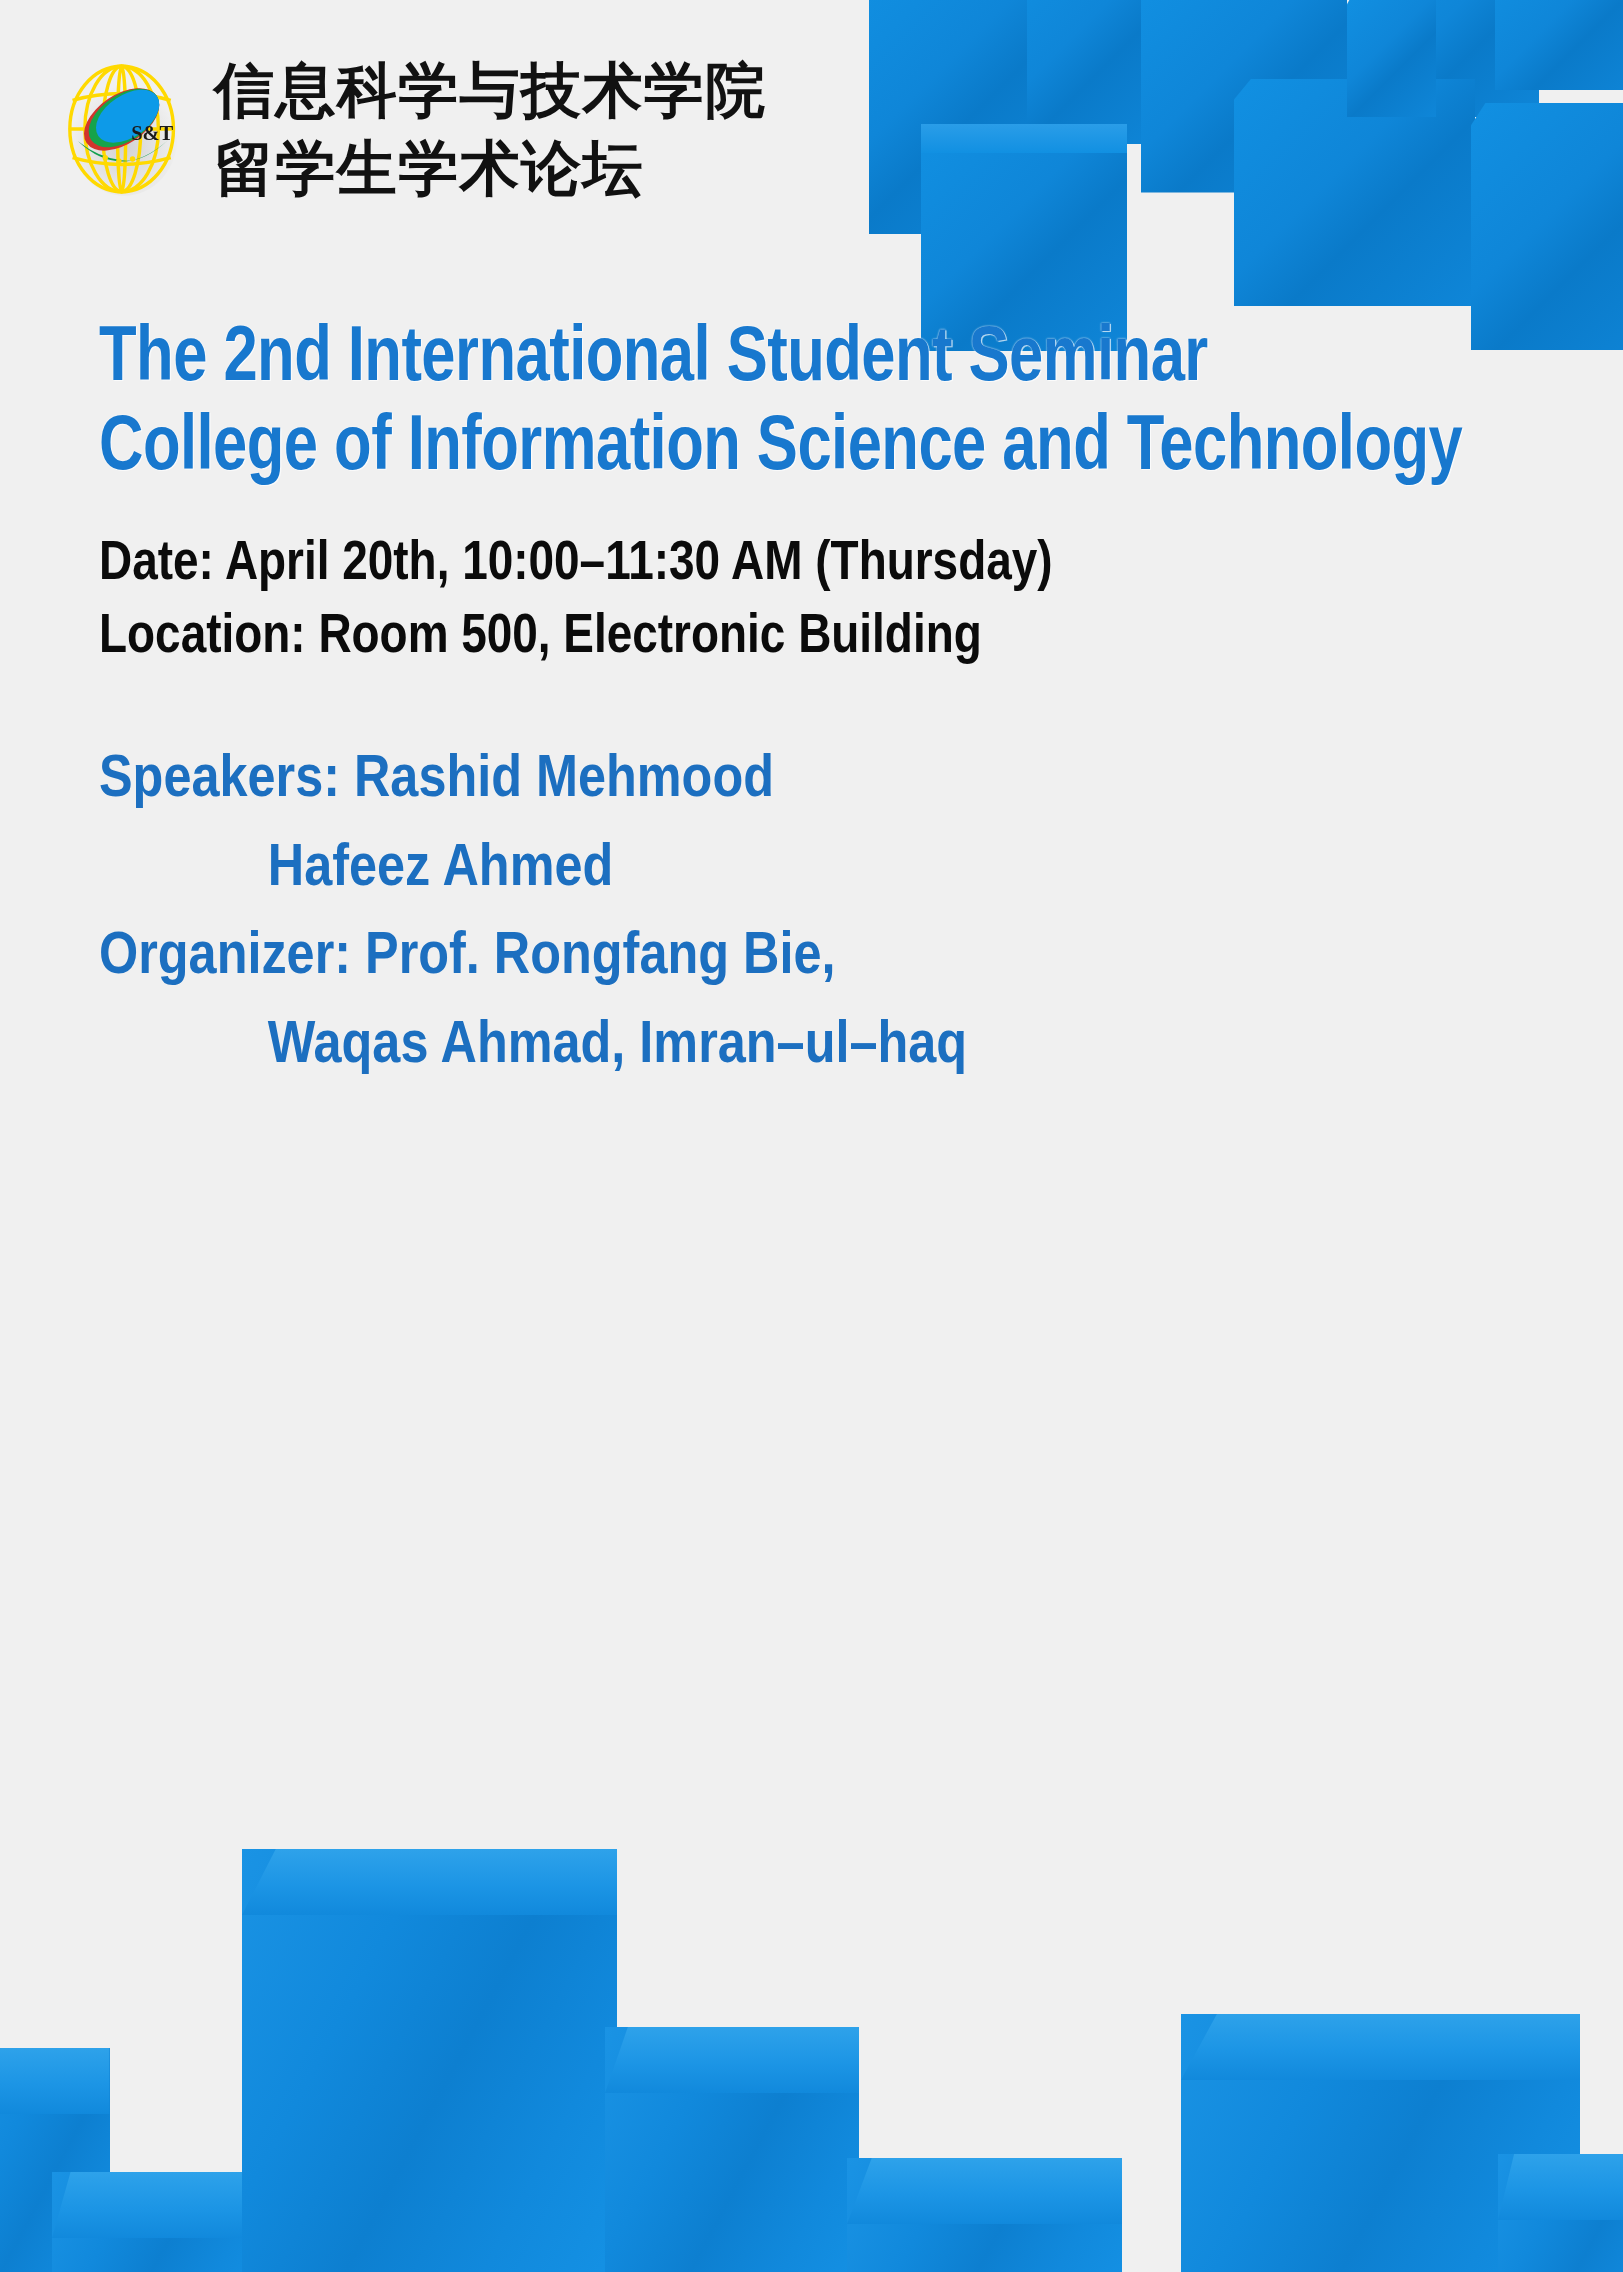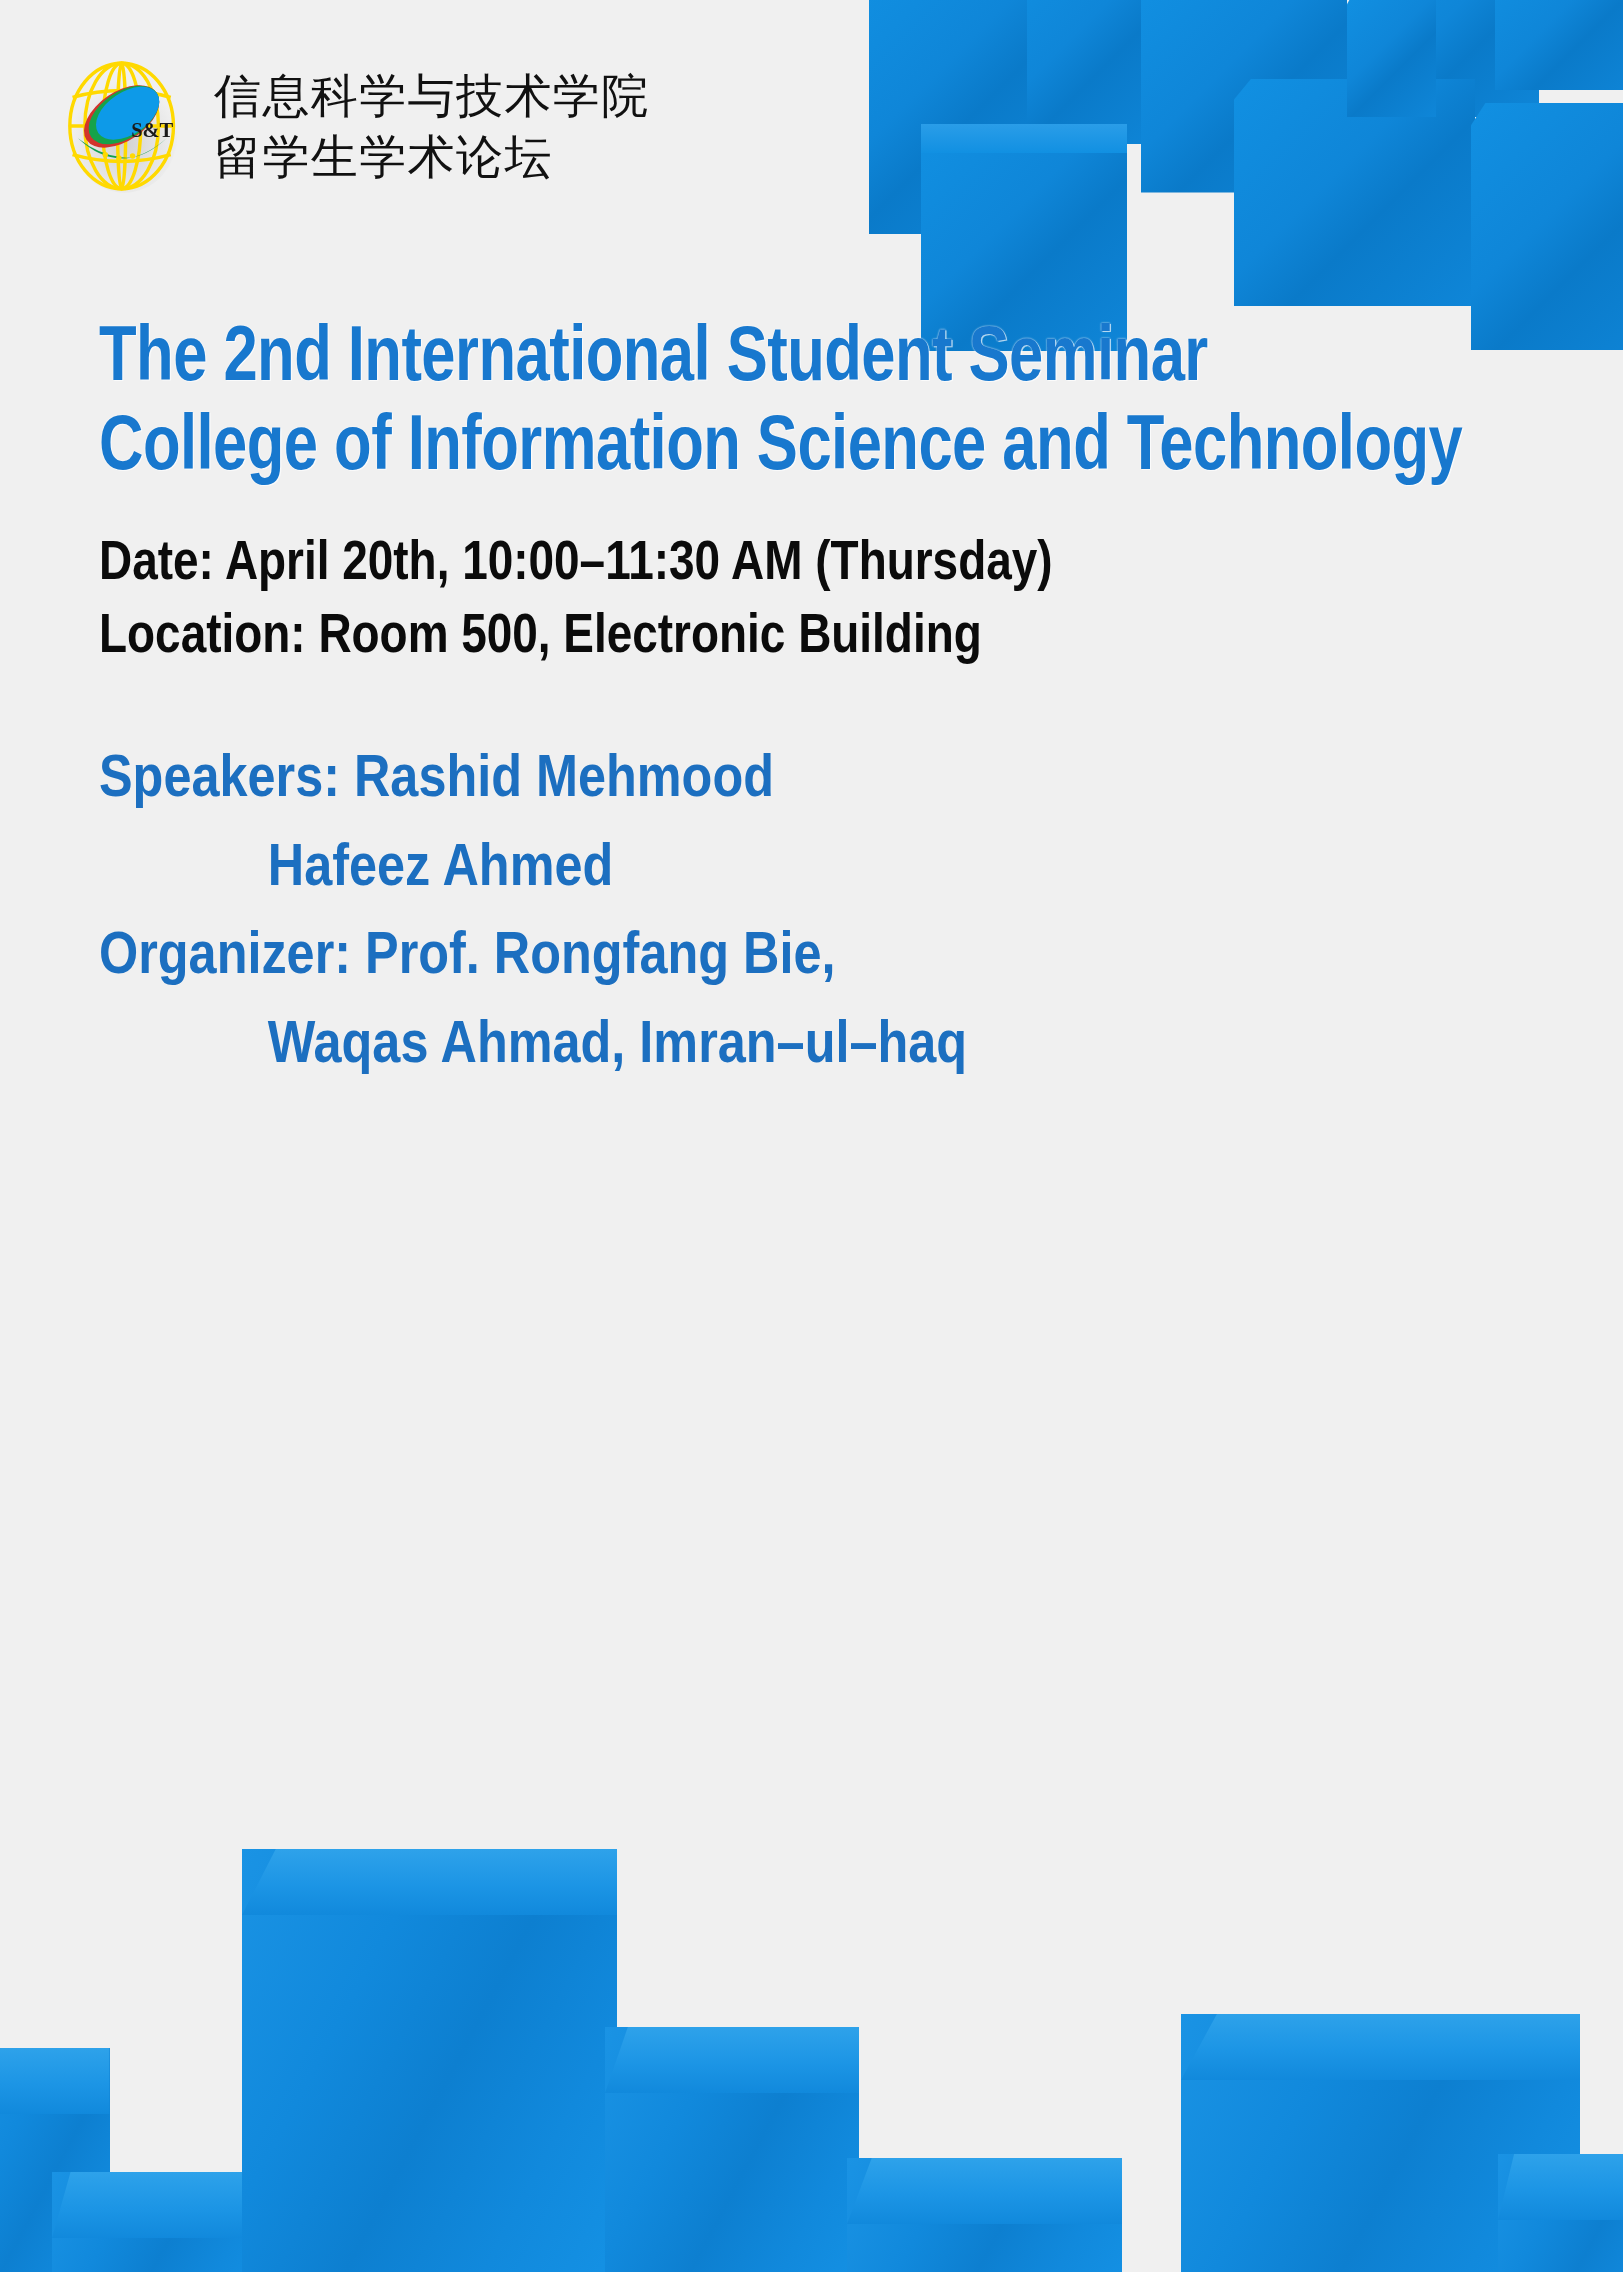--- a/index.html
+++ b/index.html
@@ -48,21 +48,21 @@
     position:absolute;left:-48px;top:48px;width:86%;height:100%;
     background:linear-gradient(120deg,rgba(110,110,110,.34),rgba(160,160,160,0) 62%);
     filter:blur(15px);z-index:-1;
   }
 
   
   .header{position:absolute;left:48px;top:51px;display:flex;align-items:center;gap:16px;}
   .logo{width:150px;height:150px;position:relative;flex:0 0 auto;}
   .org-cn{line-height:1.30;}
   .org-cn div{
-    font-size:47px;font-weight:normal;color:#111;
+    font-size:60px;font-weight:bold;color:#111;
     letter-spacing:1.4px;
     font-family:"DejaVu Sans","Liberation Sans",sans-serif;
   }
 
   
   .content{position:absolute;left:92px;top:311px;width:1457px;margin-left:7px;}
 
   .title{
     color:#1878ce;
     font-weight:bold;

